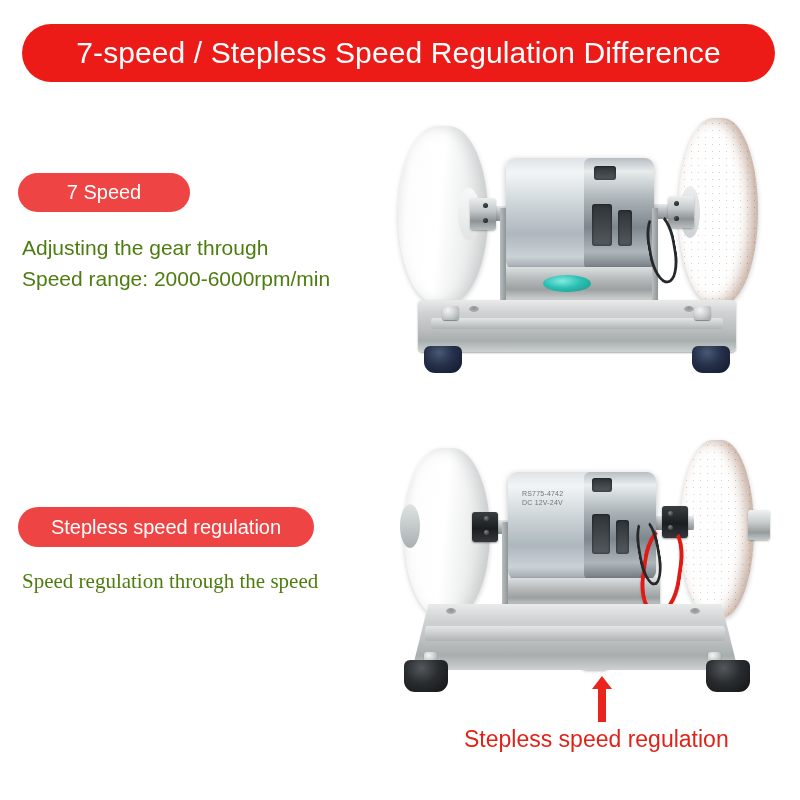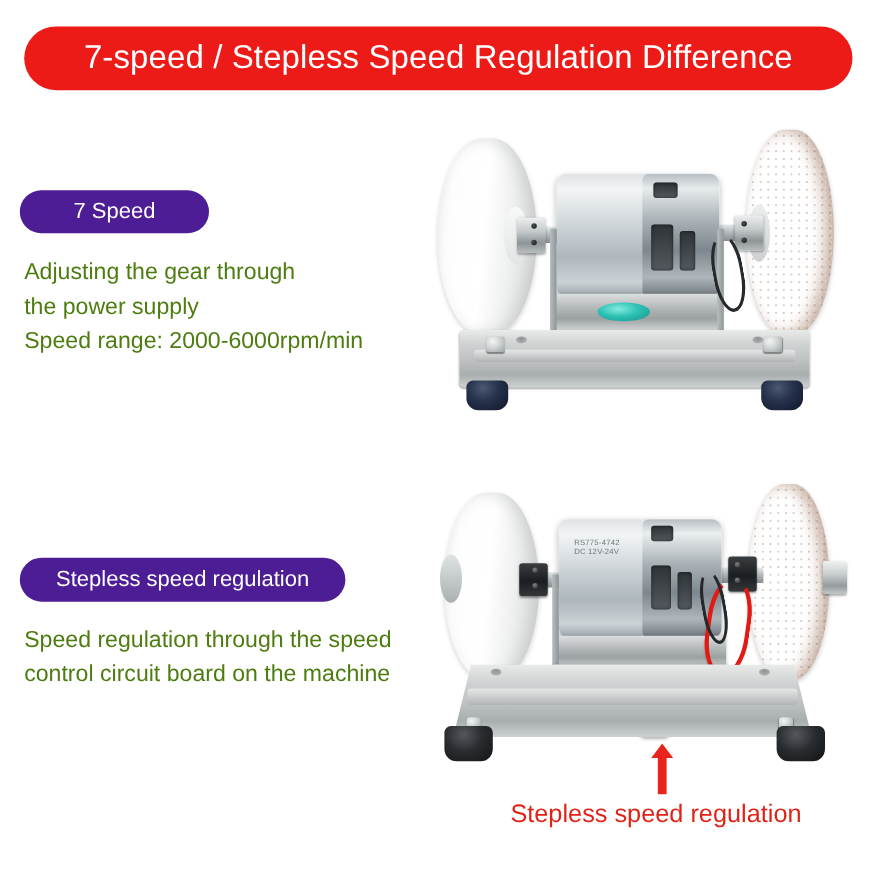--- a/index.html
+++ b/index.html
@@ -17,36 +17,36 @@
     position:absolute;left:22px;top:24px;width:753px;height:58px;
     background:#EC1B17;border-radius:29px;
     display:flex;align-items:center;justify-content:center;
   }
   .header-pill .title{
     color:#ffffff;font-size:30px;letter-spacing:.1px;white-space:nowrap;
   }
 
   
   .badge{
-    position:absolute;background:#4c1d95;border-radius:22px;
+    position:absolute;background:#ef4444;border-radius:22px;
     display:flex;align-items:center;justify-content:center;
     color:#fff;
   }
   .badge span{white-space:nowrap;}
   #badge1{left:18px;top:173px;width:172px;height:39px;}
   #badge1 span{font-size:20px;}
   #badge2{left:18px;top:507px;width:296px;height:40px;}
   #badge2 span{font-size:20px;}
 
   
   .body-text{
     position:absolute;color:#4d7c0f;font-size:21px;line-height:31px;
   }
   #text1{left:22px;top:232px;width:360px;}
-  #text2{left:22px;top:566px;width:390px;}
+  #text2{left:22px;top:566px;width:390px;font-family:Liberation Serif, serif;}
   .body-text div{white-space:nowrap;}
 
   
   .machine{position:absolute;}
   #machine1{left:396px;top:112px;width:370px;height:300px;}
   #machine2{left:390px;top:438px;width:385px;height:272px;}
 
   
   .base{
     position:absolute;border-radius:5px/4px;
@@ -221,21 +221,20 @@
   <div class="header-pill">
     <div class="title">7-speed / Stepless Speed Regulation Difference</div>
   </div>
 
   <div class="badge" id="badge1">
     <span>7 Speed</span>
   </div>
 
   <div class="body-text" id="text1">
     <div>Adjusting the gear through</div>
-    <div>the power supply</div>
     <div>Speed range: 2000-6000rpm/min</div>
   </div>
 
   <div class="machine" id="machine1">
 
     <div class="wheel wheel-white" style="left:2px;top:14px;width:90px;height:178px;"></div>
     <div class="wheel-face" style="left:62px;top:76px;width:22px;height:52px;background:linear-gradient(180deg,#f7f8f8,#e2e4e4);"></div>
 
     <div class="wheel wheel-orange" style="left:282px;top:6px;width:80px;height:186px;"></div>
     <div class="wheel-face" style="left:284px;top:74px;width:20px;height:52px;background:linear-gradient(180deg,#eceeee,#cdd1d1);"></div>
@@ -280,21 +279,20 @@
     <div class="foot navy" style="left:28px;top:234px;width:38px;height:27px;"></div>
     <div class="foot navy" style="left:296px;top:234px;width:38px;height:27px;"></div>
   </div>
 
   <div class="badge" id="badge2">
     <span>Stepless speed regulation</span>
   </div>
 
   <div class="body-text" id="text2">
     <div>Speed regulation through the speed</div>
-    <div>control circuit board on the machine</div>
   </div>
 
   <div class="machine" id="machine2">
 
     <div class="wheel wheel-white" style="left:14px;top:10px;width:86px;height:170px;"></div>
     <div class="wheel-face" style="left:10px;top:66px;width:20px;height:44px;background:linear-gradient(180deg,#dfe3e4,#aab0b1);border-radius:50%;"></div>
 
     <div class="wheel wheel-orange" style="left:290px;top:2px;width:74px;height:178px;"></div>
     <div class="hexnut" style="left:358px;top:72px;width:22px;height:30px;"></div>
 

